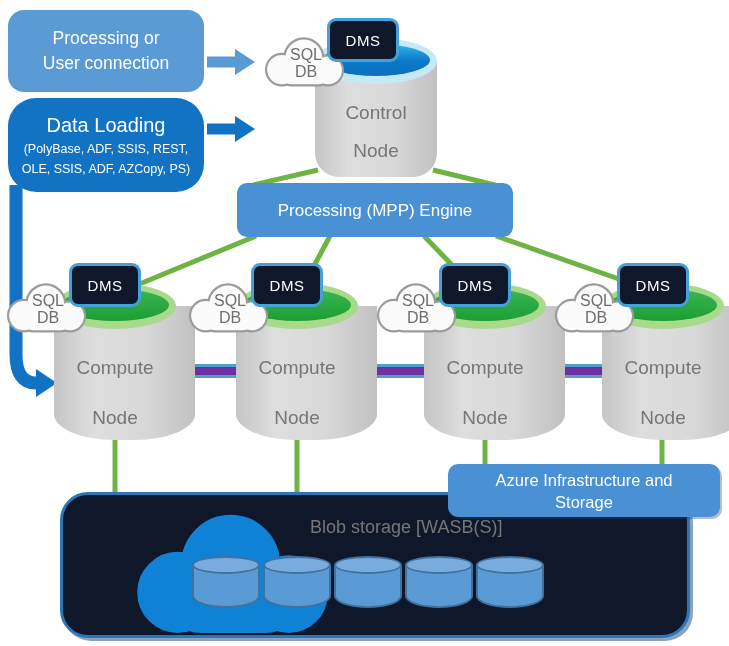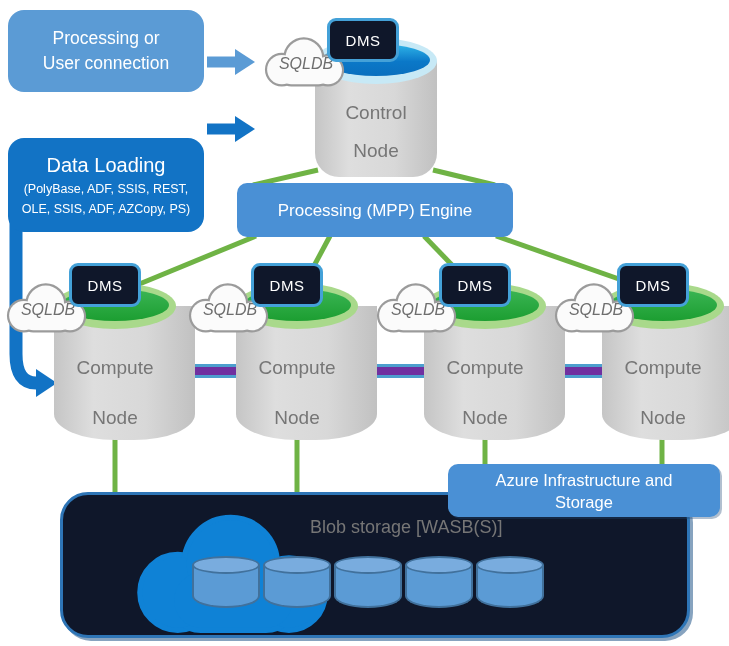--- a/index.html
+++ b/index.html
@@ -10,21 +10,21 @@
   
   .wires { position:absolute; left:0; top:0; z-index:1; }
 
   
   .box {
     position:absolute; color:#fff; display:flex; flex-direction:column;
     justify-content:center; align-items:center; text-align:center;
     box-sizing:border-box; z-index:5;
   }
   .app-box  { left:8px;  top:10px; width:196px; height:82px; background:#5B9BD5; border-radius:16px; font-size:17.5px; line-height:25px; }
-  .data-box { left:8px;  top:98px; width:196px; height:94px; background:#1273C5; border-radius:16px;margin-top:40px; }
+  .data-box { left:8px;  top:98px; width:196px; height:94px; background:#1273C5; border-radius:28px; }
   .data-title { font-size:20px; line-height:27px; }
   .data-sub   { font-size:12.5px; line-height:20px; }
   .mpp-box   { left:237px; top:183px; width:276px; height:54px; background:#4A90D5; border-radius:10px; font-size:17px; line-height:23px; }
   .azure-box { left:448px; top:464px; width:272px; height:53px; background:#4A90D5; border-radius:10px; font-size:16.5px; line-height:22px; z-index:6; box-shadow:2px 2px 0 rgba(32,72,117,0.35); }
 
   
   .panel {
     position:absolute; left:60px; top:492px; width:630px; height:146px;
     background:#0f172a; border:3px solid #2E75B6; border-radius:28px;
     box-sizing:border-box; z-index:2; box-shadow:3px 3px 0 rgba(36,87,139,0.55);
@@ -60,23 +60,23 @@
   .compute      .cyl-top-inner { background:linear-gradient(#3BB554,#1C9E31); }
   .control-wrap .cyl-top-inner { background:linear-gradient(#2FB5E8 0%,#0B78C8 55%,#0A6FBE 100%); }
   .cyl-line { position:absolute; left:0; width:122px; text-align:center; color:#767676; font-size:19px; }
   .compute      .l1 { top:74px; }  .compute      .l2 { top:124px; }
   .control-wrap .l1 { top:64px; }  .control-wrap .l2 { top:102px; }
 
   .cloud { position:absolute; width:88px; height:56px; z-index:2; }
   .compute      .cloud { left:0; top:18px; }
   .control-wrap .cloud { left:0; top:17px; }
   .cloud-label {
-    position:absolute; width:88px; height:56px; display:flex; flex-direction:row;
+    position:absolute; width:88px; height:56px; display:flex; flex-direction:column;
     align-items:center; justify-content:center; color:#6E6E6E; font-size:16px;
-    line-height:17px; z-index:3;font-style:italic;
+    line-height:17px; z-index:3;
   }
   .compute      .cloud-label { left:0; top:18px; }
   .control-wrap .cloud-label { left:0; top:17px; }
 
   .dms {
     position:absolute; left:65px; top:0; width:72px; height:44px;
     background:#0f172a; border:3px solid #44A1D8; border-radius:9px;
     color:#fff; font-size:15px; display:flex; align-items:center; justify-content:center;
     box-sizing:border-box; z-index:4; letter-spacing:0.5px;
   }

